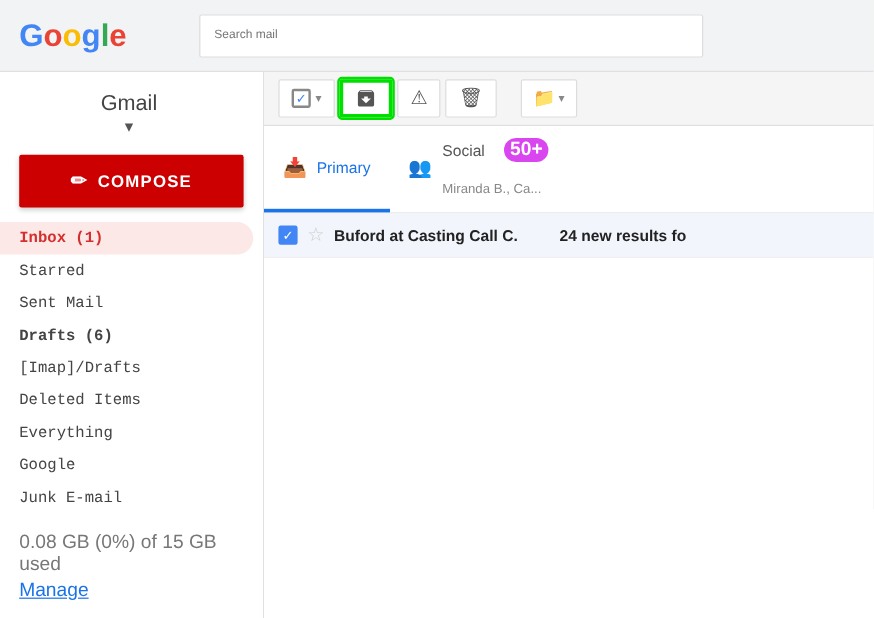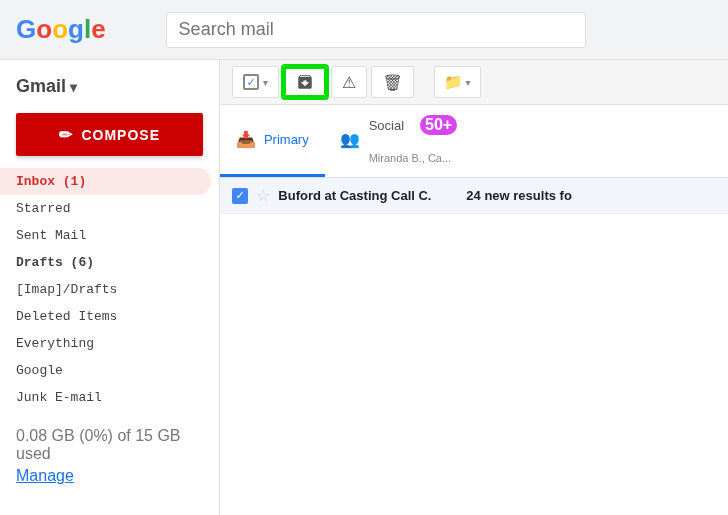--- a/index.html
+++ b/index.html
@@ -32,21 +32,21 @@
     .g-yellow { color: #FBBC05; }
     .g-green { color: #34A853; }
 
     .search-bar {
       flex: 1;
       height: 36px;
       background: white;
       border: 1px solid #ddd;
       border-radius: 2px;
       padding: 0 12px;
-      font-size: 18px;
+      font-size: 10px;
       outline: none;
       max-width: 420px;
       margin-left: 40px;
     }
 
     
     .main-layout {
       display: flex;
       height: calc(515px - 60px);
     }
@@ -60,22 +60,23 @@
       border-right: 1px solid #e0e0e0;
       overflow-y: auto;
     }
 
     .gmail-header {
       display: flex;
       align-items: center;
       padding: 8px 16px 8px 16px;
       font-size: 18px;
       color: #444;
-      font-weight: bold;
-      cursor: pointer;
+      font-weight: normal;
+      cursor: pointer;
+      flex-direction: column;
     }
     .gmail-header span { margin-right: 4px; }
     .gmail-dropdown { font-size: 14px; color: #555; }
 
     .compose-btn {
       display: flex;
       align-items: center;
       justify-content: center;
       margin: 8px 16px 12px 16px;
       background: #cc0000;

